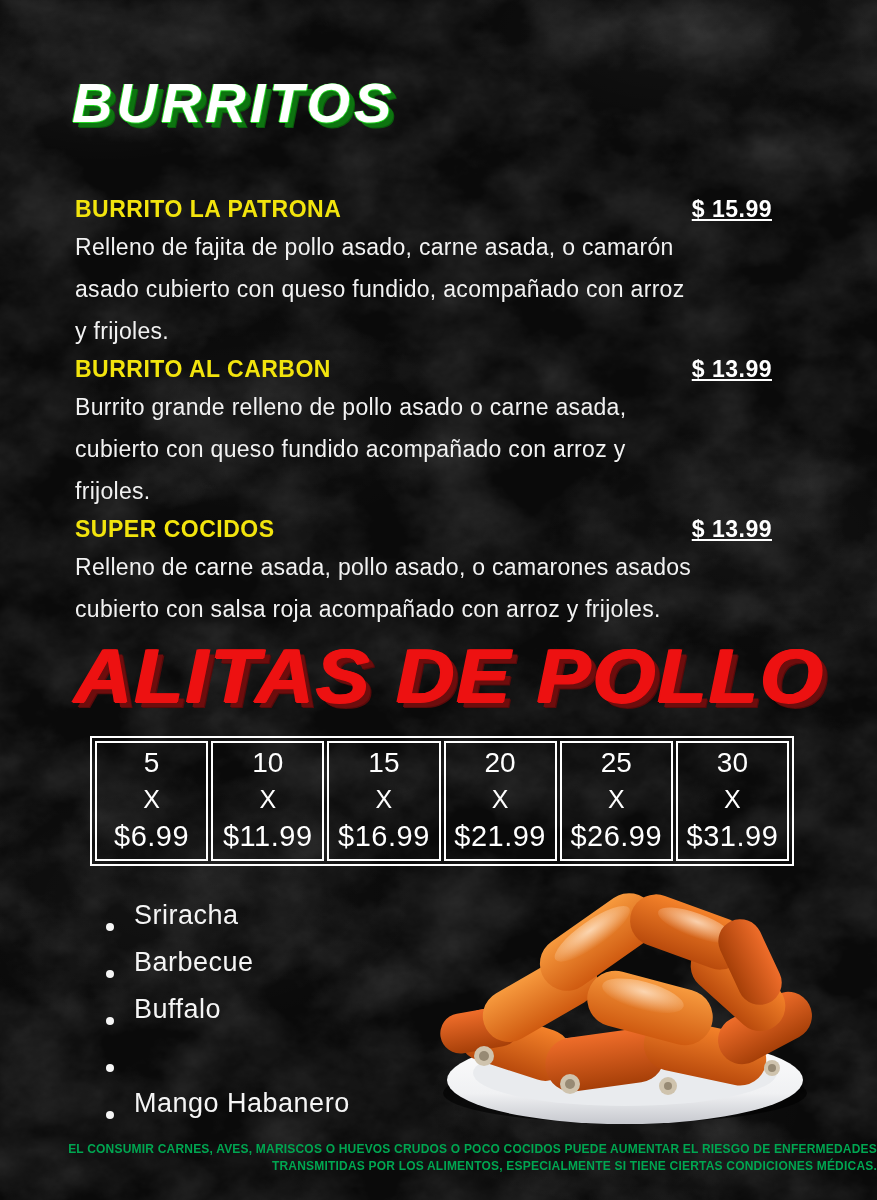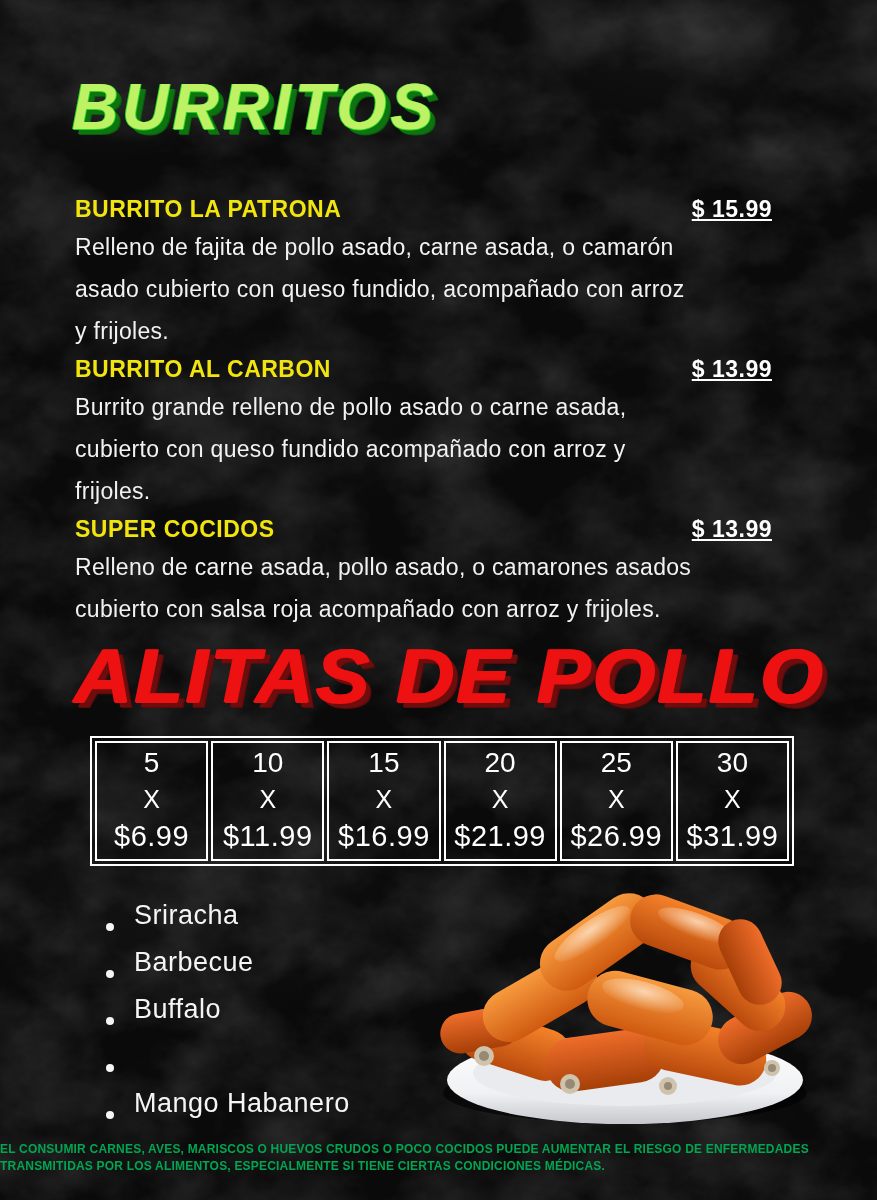--- a/index.html
+++ b/index.html
@@ -15,23 +15,23 @@
       radial-gradient(ellipse 340px 160px at 78% 3%, rgba(255,255,255,0.04), transparent 65%),
       radial-gradient(ellipse 300px 170px at 30% 35%, rgba(255,255,255,0.03), transparent 65%),
       radial-gradient(ellipse 320px 180px at 85% 45%, rgba(255,255,255,0.035), transparent 65%),
       radial-gradient(ellipse 380px 200px at 20% 75%, rgba(255,255,255,0.04), transparent 65%),
       radial-gradient(ellipse 300px 160px at 70% 92%, rgba(255,255,255,0.035), transparent 65%);
   }
   .noise-svg{position:absolute;inset:0;pointer-events:none;opacity:.5;}
 
   .title-green{
     position:absolute;left:72px;top:70px;
-    font-size:64px;font-weight:bold;font-style:italic;
+    font-size:56px;font-weight:bold;font-style:italic;
     letter-spacing:4px;white-space:nowrap;
-    color:#bef264;
+    color:#ffffff;
     text-shadow:1px 0 #22d622,-1px 0 #22d622,0 1px #22d622,
                 5px 5px 0 #0d7410,6px 6px 0 #0a5a0c;
   }
   .title-red{
     position:absolute;left:74px;top:632px;
     font-size:76px;font-weight:bold;font-style:italic;
     letter-spacing:2px;white-space:nowrap;
     color:#ed1111;
     transform:scaleX(1.06);transform-origin:left center;
     text-shadow:1px 0 #ed1111,-1px 0 #ed1111,0 1px #ed1111,
@@ -63,21 +63,21 @@
   .wing-x{font-size:25px;font-weight:normal;}
   .wing-price{font-size:29px;font-weight:normal;letter-spacing:0.5px;}
 
   .sauce-list{position:absolute;left:106px;top:884px;list-style:none;margin:0;padding:0;}
   .sauce-item{display:flex;align-items:flex-end;height:47px;color:#f5f5f5;font-size:27px;letter-spacing:0.5px;}
   .sauce-dot{width:8px;height:8px;border-radius:50%;background:#f5f5f5;margin-right:20px;flex:0 0 auto;}
 
   .wings-art{position:absolute;left:420px;top:860px;width:430px;height:270px;}
 
   .disclaimer{
-    position:absolute;left:0;right:0;top:1141px;text-align:left;
+    position:absolute;left:0;right:0;top:1141px;text-align:right;
     color:#00a651;font-size:12px;font-weight:bold;line-height:17px;letter-spacing:0.2px;
   }
 </style>
 </head>
 <body>
 
 <div class="poster">
 
   <div class="texture"></div>
   <svg class="noise-svg" width="877" height="1200" aria-hidden="true">

